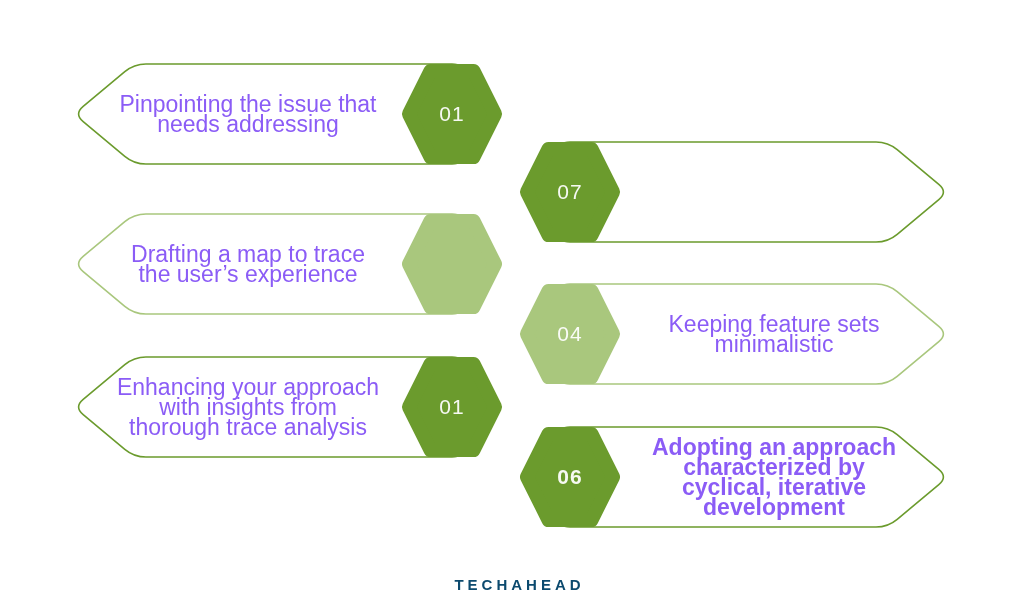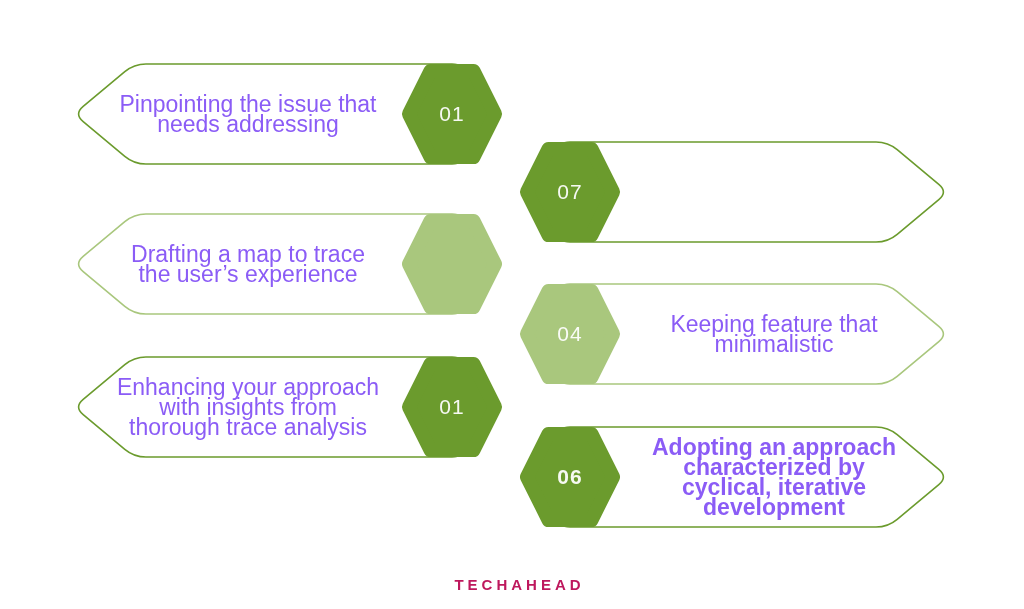--- a/index.html
+++ b/index.html
@@ -25,21 +25,21 @@
     position: absolute; top: 0; height: 104px; width: 100px;
     display: flex; align-items: center; justify-content: center;
     font-size: 21px; color: rgba(255,255,255,0.94); letter-spacing: 1px;
   }
   .number-left  { left: 330px; }
   .number-right { left: 2px; }
   .logo {
     position: absolute; left: 15px; right: 0; top: 576px;
     text-align: center;
     font-size: 15px; font-weight: bold; letter-spacing: 4px;
-    color: #be185d;
+    color: #0c4a6e;
   }
 </style>
 </head>
 <body>
 
 <div class="canvas">
 
   <div class="item" style="left:72px; top:62px;">
     <svg width="432" height="104" viewBox="0 0 432 104">
       <path d="M 11.2 44.3 L 52.8 9.7 Q 62 2 74 2 L 380 2 Q 392 2 392 14 L 392 90 Q 392 102 380 102 L 74 102 Q 62 102 52.8 94.3 L 11.2 59.7 Q 2 52 11.2 44.3 Z" fill="#ffffff" stroke-width="1.6" stroke="#6b9b2d"></path>
@@ -75,21 +75,21 @@
 
   <div class="item" style="left:518px; top:282px;">
     <svg width="432" height="104" viewBox="0 0 432 104">
       <g transform="translate(432,0) scale(-1,1)">
         <path d="M 11.2 44.3 L 52.8 9.7 Q 62 2 74 2 L 380 2 Q 392 2 392 14 L 392 90 Q 392 102 380 102 L 74 102 Q 62 102 52.8 94.3 L 11.2 59.7 Q 2 52 11.2 44.3 Z" fill="#ffffff" stroke-width="1.6" stroke="#a9c77d"></path>
         <g fill="#a9c77d">
           <polygon points="337,52 358.5,9 401.5,9 423,52 401.5,95 358.5,95" stroke-width="14" stroke-linejoin="round" stroke="#a9c77d"></polygon>
         </g>
       </g>
     </svg>
-    <div class="label label-right">Keeping feature that minimalistic</div>
+    <div class="label label-right">Keeping feature sets minimalistic</div>
     <div class="number number-right">04</div>
   </div>
 
   <div class="item" style="left:72px; top:355px;">
     <svg width="432" height="104" viewBox="0 0 432 104">
       <path d="M 11.2 44.3 L 52.8 9.7 Q 62 2 74 2 L 380 2 Q 392 2 392 14 L 392 90 Q 392 102 380 102 L 74 102 Q 62 102 52.8 94.3 L 11.2 59.7 Q 2 52 11.2 44.3 Z" fill="#ffffff" stroke-width="1.6" stroke="#6b9b2d"></path>
       <g fill="#6b9b2d">
         <polygon points="337,52 358.5,9 401.5,9 423,52 401.5,95 358.5,95" stroke-width="14" stroke-linejoin="round" stroke="#6b9b2d"></polygon>
       </g>
     </svg>

